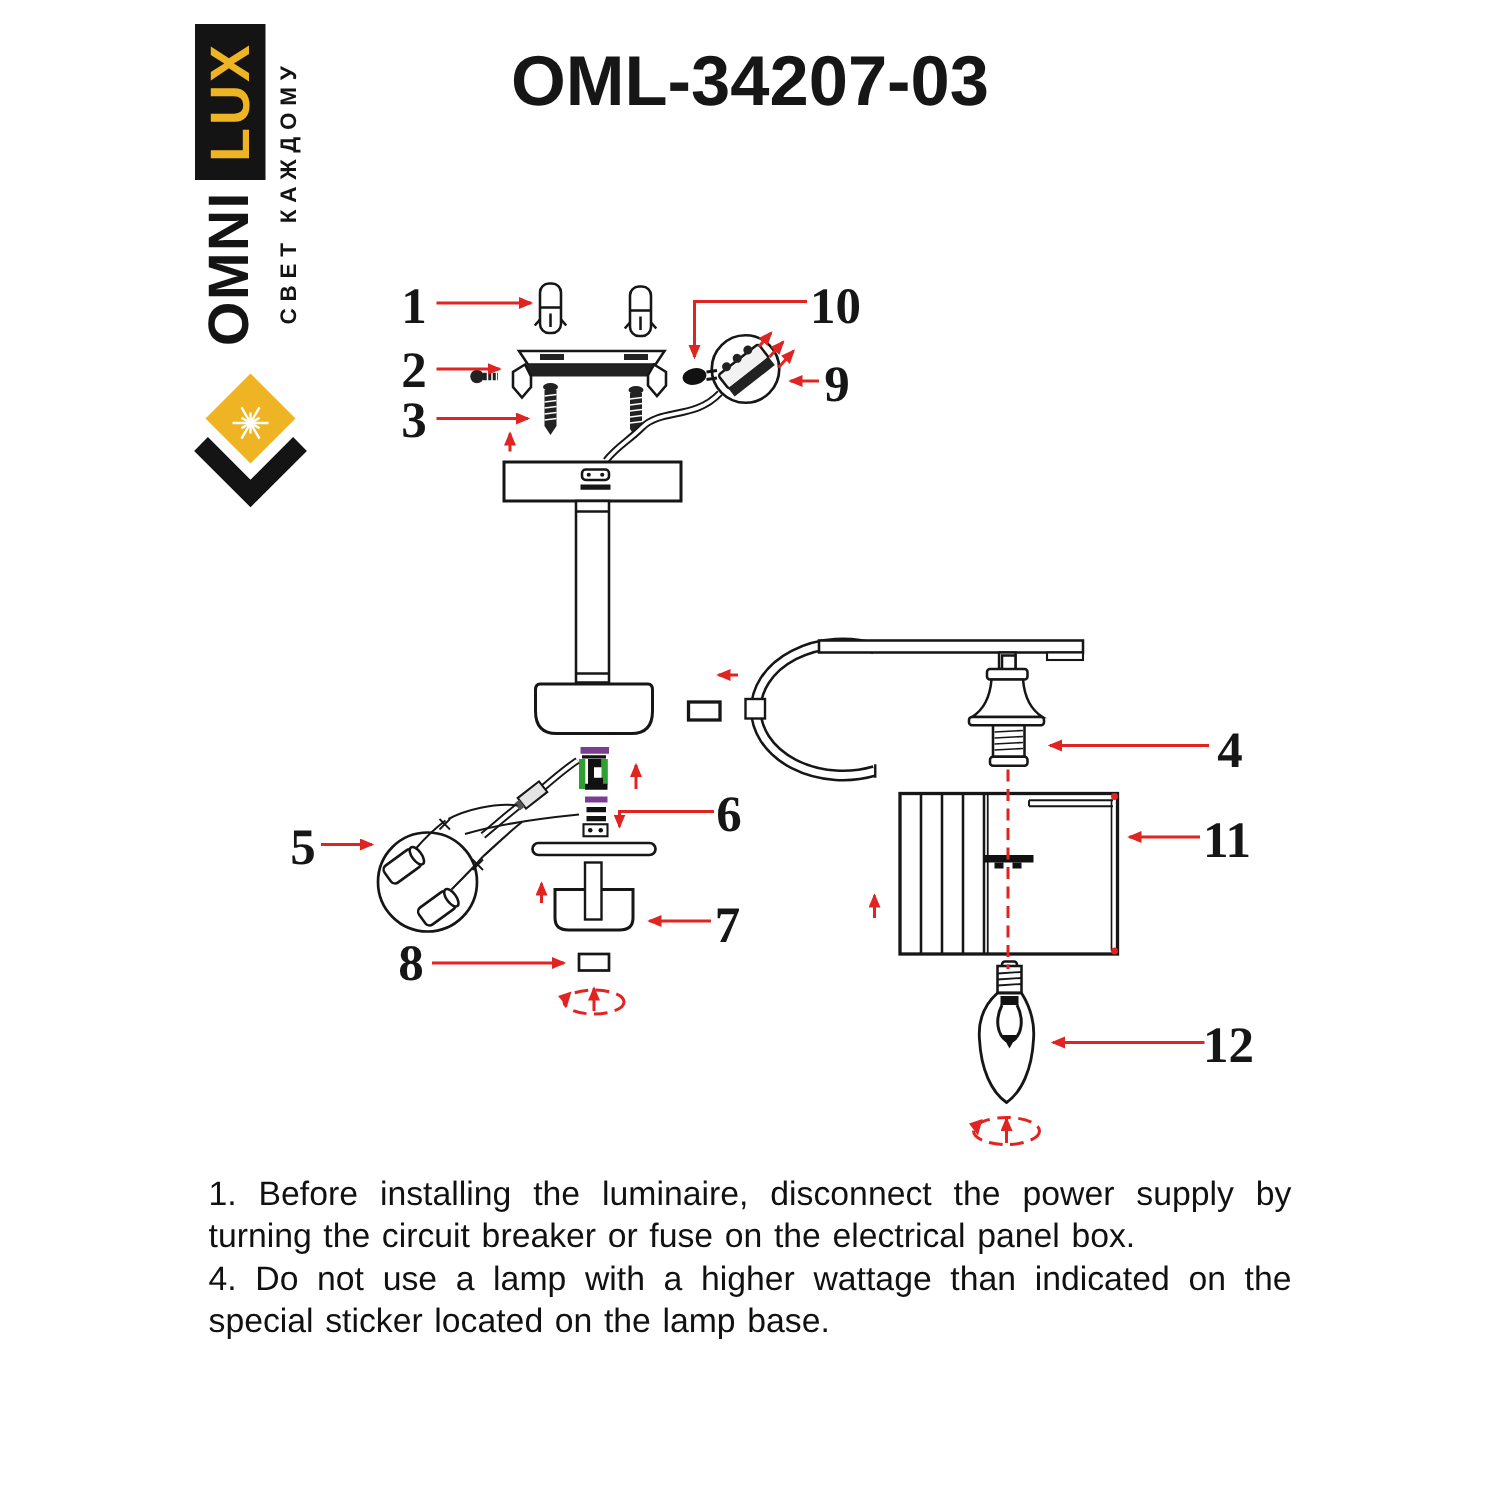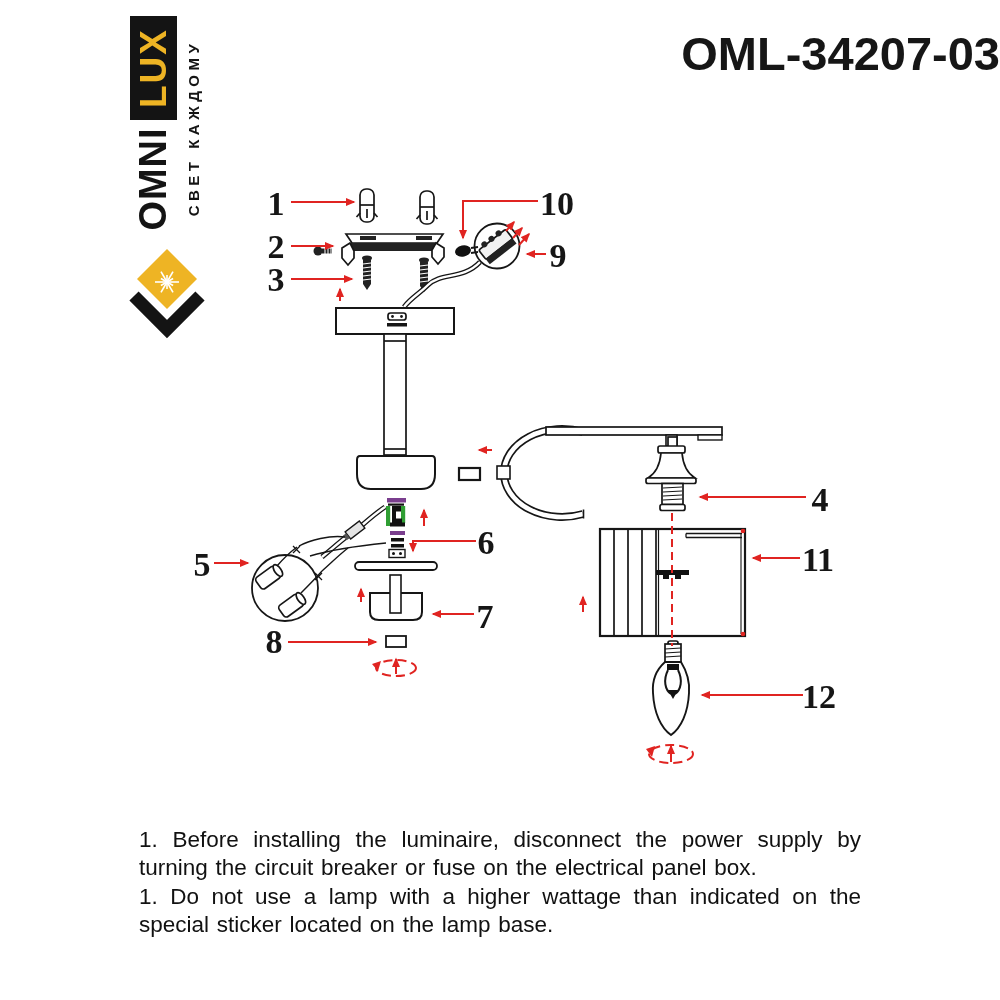--- a/index.html
+++ b/index.html
@@ -1,28 +1,28 @@
 <!DOCTYPE html>
 <html><head>
 <meta charset="utf-8">
 <style>
   html,body{margin:0;padding:0;}
   body{
     width:1000px;height:1000px;position:relative;background:#ffffff;
     font-family:"Liberation Sans", sans-serif;overflow:hidden;
   }
   .page-title{
-    position:absolute;left:0;top:26px;width:1000px;text-align:right;
+    position:absolute;left:0;top:26px;width:1000px;text-align:center;
     font-size:47px;font-weight:700;color:#161616;letter-spacing:0px;
   }
   .logo-wrap{position:absolute;left:125px;top:8px;width:90px;height:340px;}
   .diagram-wrap{position:absolute;left:0;top:130px;width:1000px;height:650px;}
   .instructions{
     position:absolute;left:139px;top:782px;width:722px;color:#111;
-    font-size:22.5px;line-height:28.4px;word-spacing:1.5px;margin-top:44px;
+    font-size:22.5px;line-height:28.4px;word-spacing:1.5px;
   }
   .instructions p{margin:0;text-align:justify;}
   svg text.partnum{
     font-family:"Liberation Serif", serif;font-weight:700;font-size:34px;fill:#161616;
   }
 </style>
 </head>
 <body>
 
 <div class="logo-wrap">
@@ -323,14 +323,14 @@
     <text class="partnum" x="202" y="576">5</text>
     <text class="partnum" x="486" y="554">6</text>
     <text class="partnum" x="485" y="628">7</text>
     <text class="partnum" x="274" y="653">8</text>
   </g>
 </svg>
 </div>
 
 <div class="instructions">
   <p>1. Before installing the luminaire, disconnect the power supply by turning the circuit breaker or fuse on the electrical panel box.</p>
-  <p>1. Do not use a lamp with a higher wattage than indicated on the special sticker located on the lamp base.</p>
+  <p>4. Do not use a lamp with a higher wattage than indicated on the special sticker located on the lamp base.</p>
 </div>
 
 </body></html>

